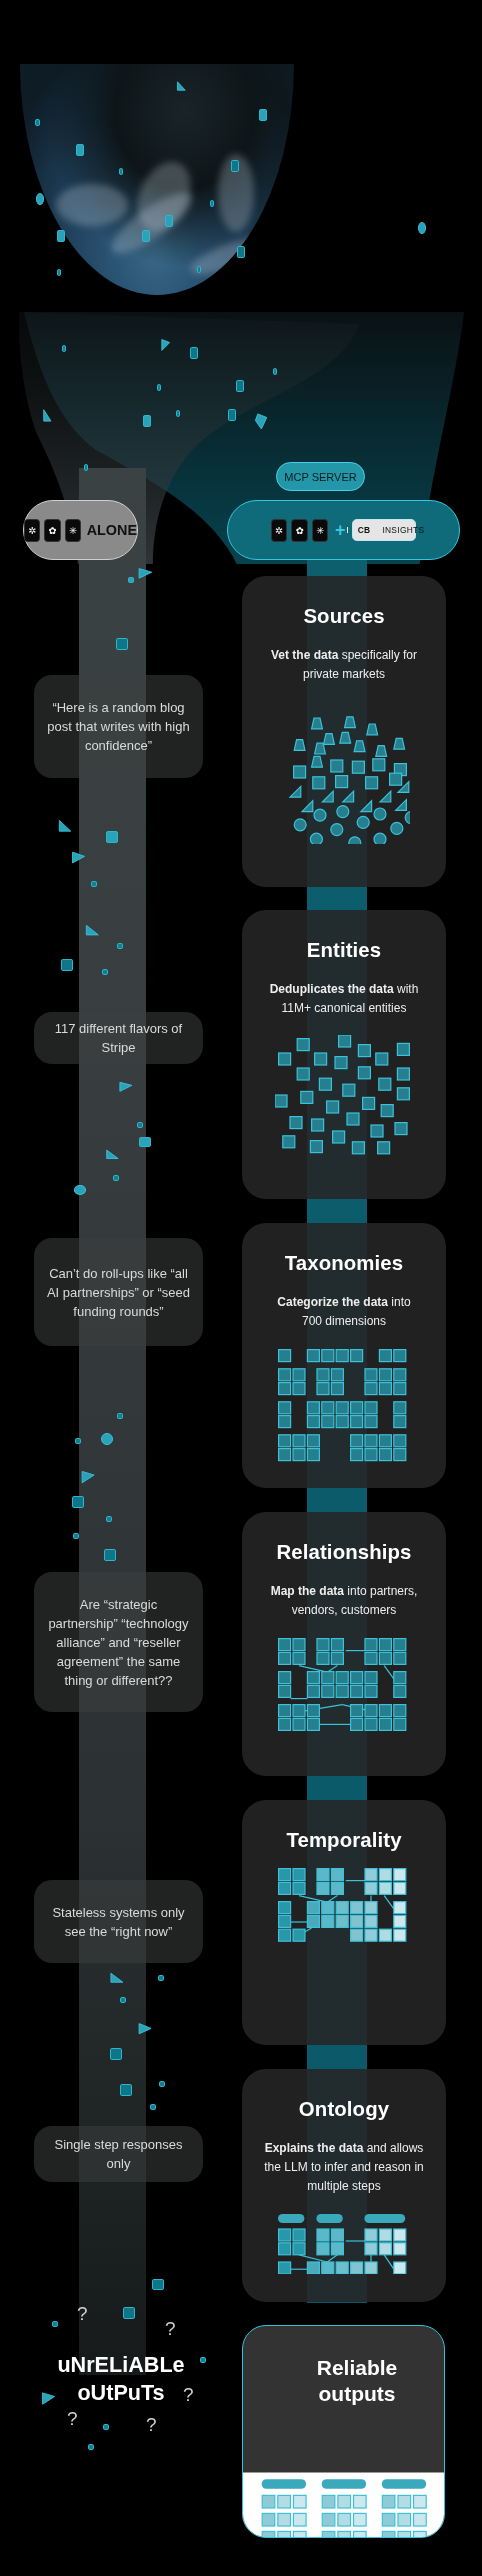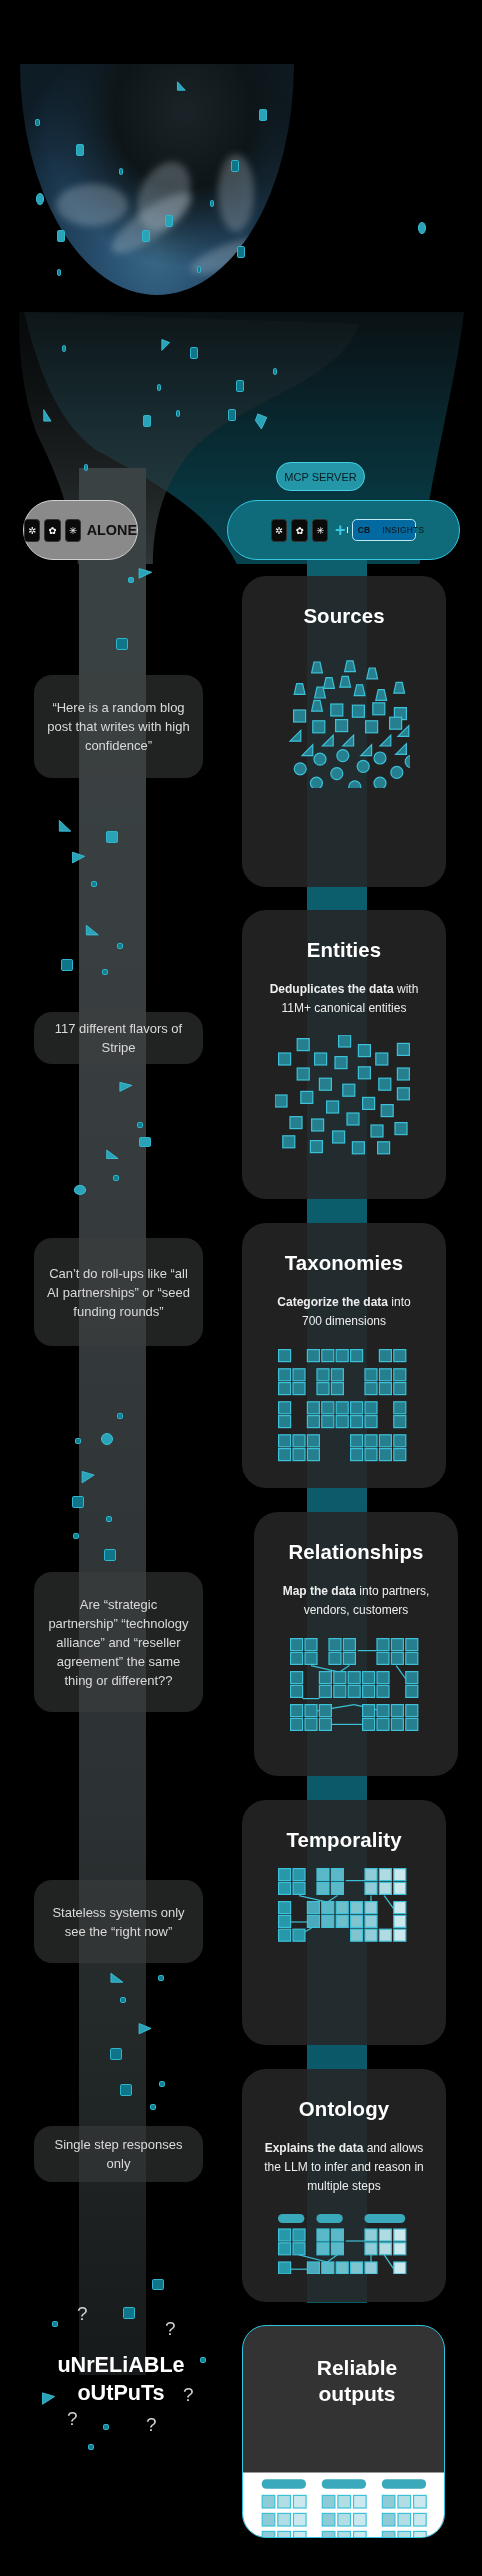--- a/index.html
+++ b/index.html
@@ -22,21 +22,21 @@
 
   
   .pill { display:flex; align-items:center; justify-content:center; gap:4.2px; border-radius:31px; }
   .pill-alone { left:23px; top:500px; width:115px; height:60px; background:#8a8a8a; border:1.8px solid #d0d0d0; box-sizing:border-box; }
   .pill-mcp { left:227px; top:500px; width:233px; height:60px; background:#0f6a7a; border:1.8px solid #33c7e0; box-sizing:border-box; }
   .mcp-badge { left:276px; top:462px; width:89px; height:29px; border-radius:15.6px; background:#2397a8; border:1.2px solid #45d0e6; box-sizing:border-box;
     display:flex; align-items:center; justify-content:center; color:#0b1b20; font-size:11px; }
   .llm-icon { width:14.4px; height:21px; border-radius:3.6px; background:#0a0a0a; border:0.6px solid #333; display:flex; align-items:center; justify-content:center; color:#fff; font-size:9.6px; }
   .alone-label { color:#111; font-weight:bold; font-size:14.4px; margin-left:1.2px; }
   .plus { color:#39c6e2; font-weight:bold; font-size:18px; margin:0 2.4px; }
-  .cb-logo { background:#0369a1; border-radius:4.8px; border:1.2px solid #bde9f2; width:62px; height:20.4px; display:flex; align-items:center; justify-content:center; color:#111; font-size:8.4px; letter-spacing:0.3px;gap:12px; }
+  .cb-logo { background:#e5e5e5; border-radius:4.8px; border:1.2px solid #bde9f2; width:62px; height:20.4px; display:flex; align-items:center; justify-content:center; color:#111; font-size:8.4px; letter-spacing:0.3px;gap:12px; }
   .cb-logo b { font-weight:900; }
   .cb-mark { display:inline-block; width:8.4px; height:6.6px; background:#111; border-radius:1.2px; margin-right:1.8px; position:relative; }
   .cb-mark::after { content:""; position:absolute; left:3.6px; top:0; width:0.9px; height:6.6px; background:#fff; }
 
   
   .prob { left:34px; width:169px; background:rgba(60,62,62,.55); border-radius:18px; display:flex; align-items:center; justify-content:center; text-align:center;
     color:#dadada; font-size:13px; line-height:19px; padding:0 11px; box-sizing:border-box; }
 
   
   .sol { left:242px; width:204px; border-radius:24px; background:rgba(38,38,38,.88); text-align:center; box-sizing:border-box; padding-top:29px; }
@@ -206,20 +206,21 @@
       <polygon points="185,3291 205,3306 185,3306"></polygon>
       <polygon points="232,3375 252,3383 232,3392"></polygon>
       <polygon points="71,3991 91,3997 71,4010"></polygon>
       <polygon points="430,690 445,696 436,715 426,701"></polygon>
     </g>
   </svg>
 </div>
 
 <div class="abs sol" style="top:576px;height:311px;">
   <h2>Sources</h2>
+  <div class="desc"><b>Vet the data</b><span> specifically for private markets</span></div>
   <div class="viz" style="width:132px;height:132px;">
     <svg width="132" height="138" viewBox="0 0 220 230">
       <g fill="#267f8e" stroke="#3cc1d8" stroke-width="2">
         <polygon points="60,20 70,20 74,38 56,38"></polygon>
           <polygon points="115,18 125,18 129,36 111,36"></polygon>
           <polygon points="152,30 162,30 166,48 148,48"></polygon>
         <polygon points="31,56 41,56 45,74 27,74"></polygon>
           <polygon points="80,46 90,46 94,64 76,64"></polygon>
           <polygon points="107,44 117,44 121,62 103,62"></polygon>
         <polygon points="65,62 75,62 79,80 61,80"></polygon>
@@ -354,21 +355,21 @@
           <rect x="49" y="166" width="20" height="20"></rect>
           <rect x="121" y="166" width="20" height="20"></rect>
           <rect x="145" y="166" width="20" height="20"></rect>
           <rect x="169" y="166" width="20" height="20"></rect>
           <rect x="193" y="166" width="20" height="20"></rect>
       </g>
     </svg>
   </div>
 </div>
 
-<div class="abs sol" style="top:1512px;height:264px;margin-left:12px;">
+<div class="abs sol" style="top:1512px;height:264px;">
   <h2>Relationships</h2>
   <div class="desc"><b>Map the data</b><span> into partners, vendors, customers</span></div>
   <div class="viz" style="width:132px;height:96px;margin-top:18px">
     <svg width="132" height="96" viewBox="0 0 220 160">
       <g stroke="#3cc1d8" stroke-width="2" fill="none">
         <line x1="113" y1="21" x2="145" y2="21"></line>
           <line x1="35" y1="46" x2="82" y2="57"></line>
           <line x1="99" y1="46" x2="82" y2="57"></line>
         <line x1="177" y1="46" x2="193" y2="68"></line>
           <line x1="21" y1="101" x2="49" y2="101"></line>

